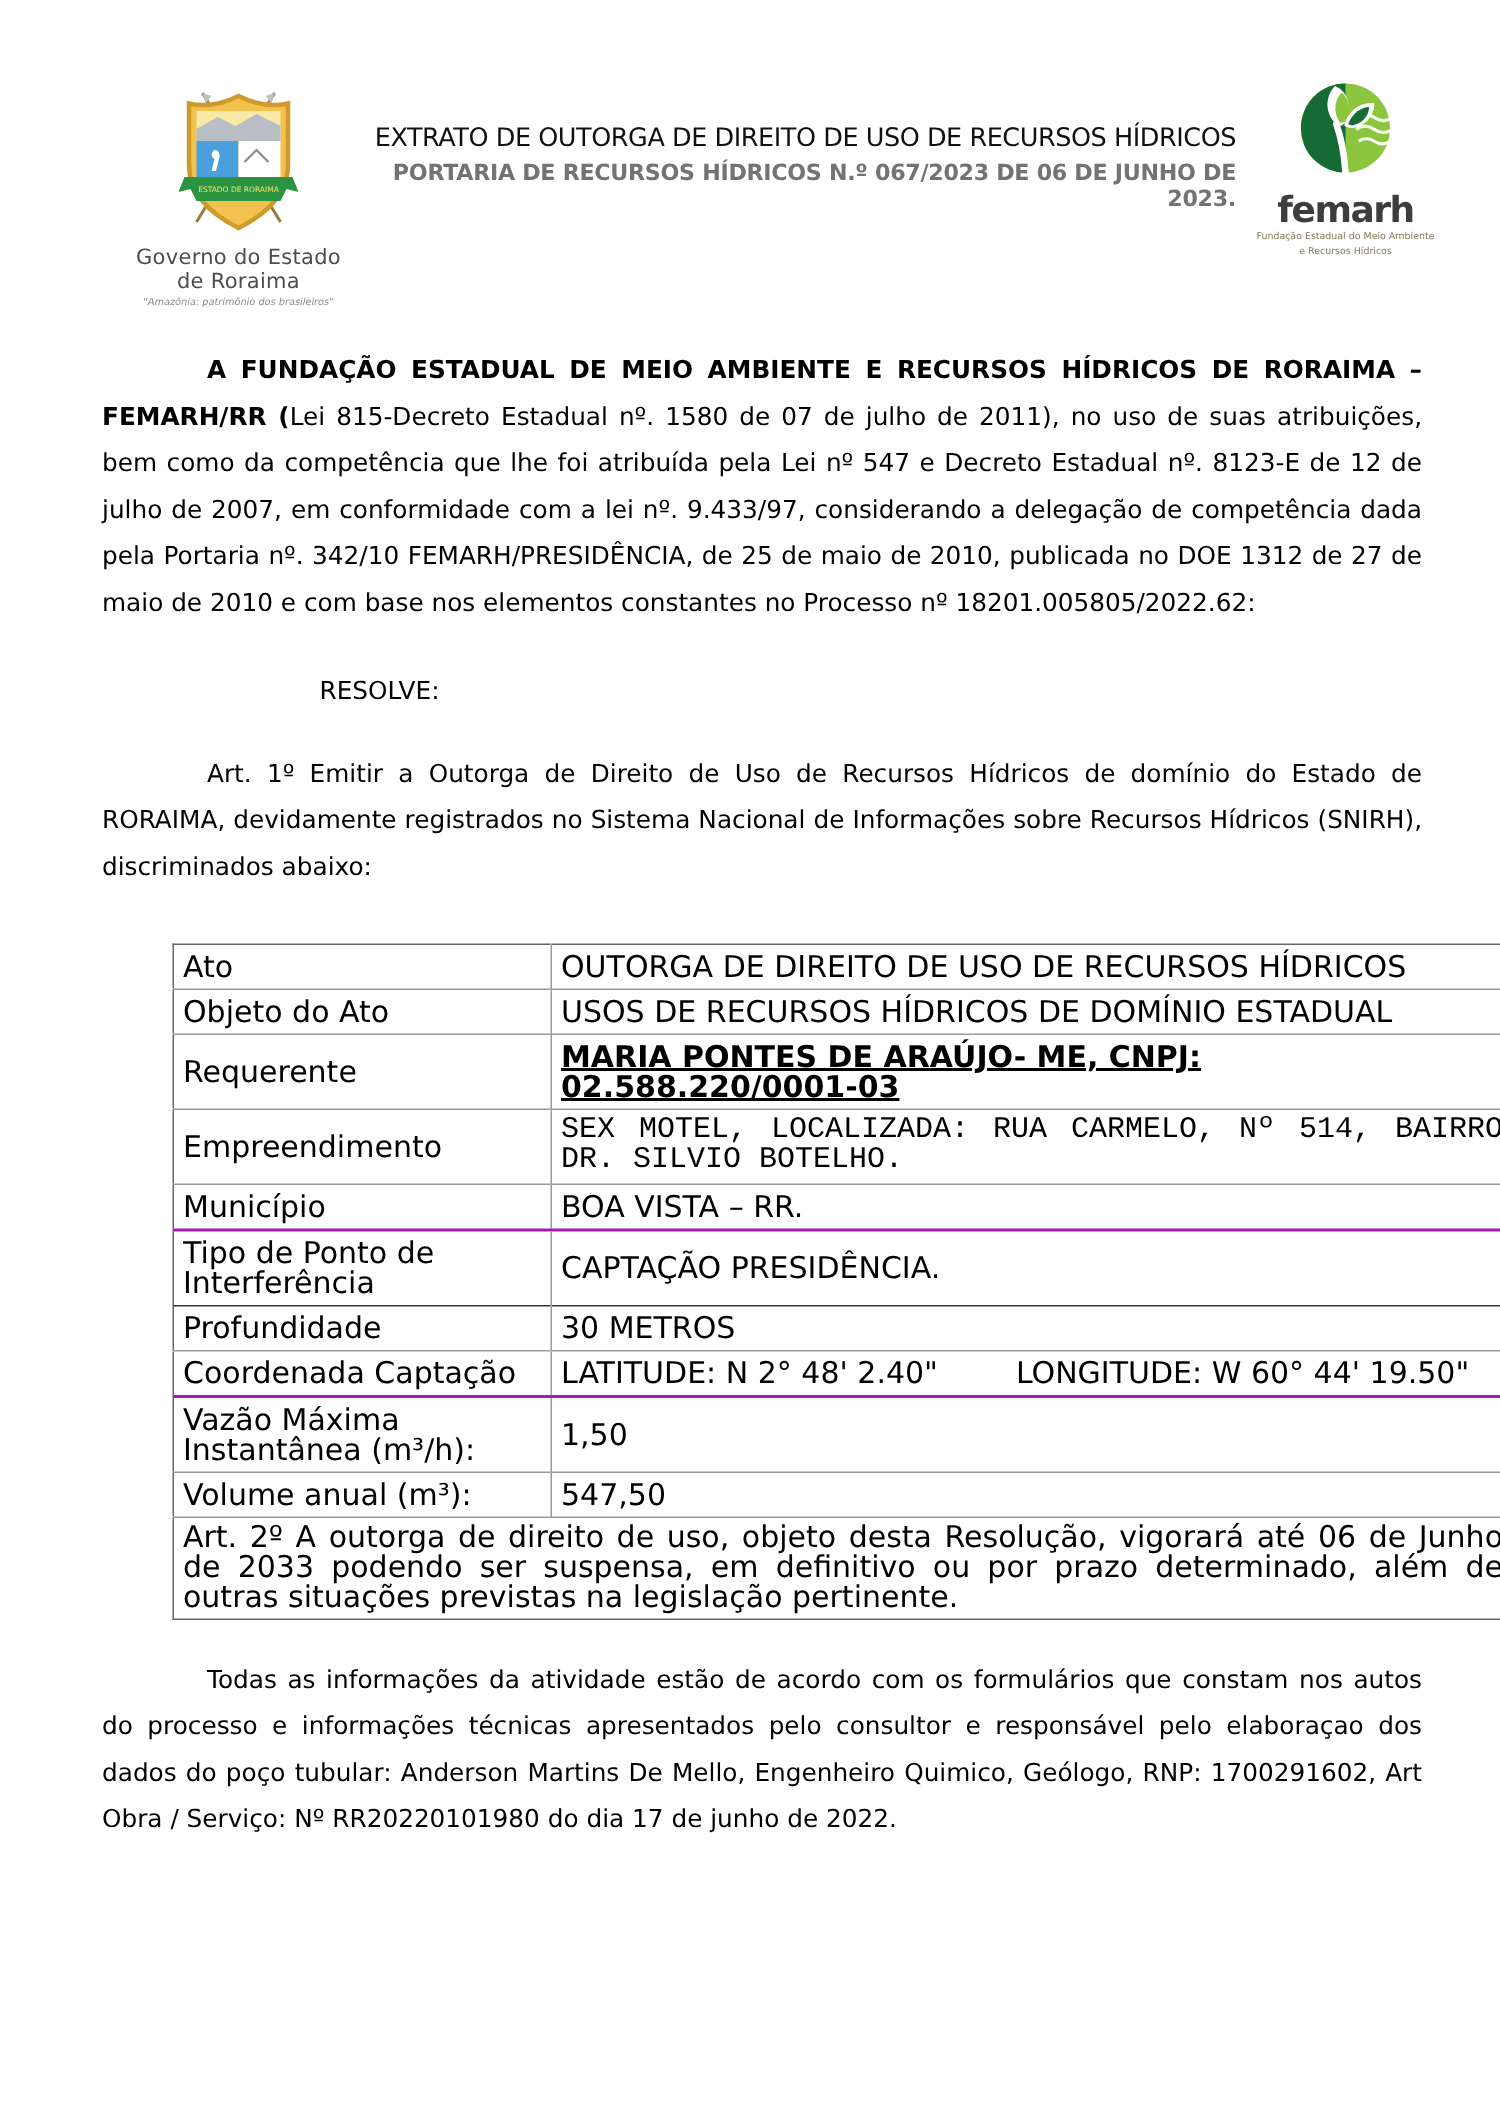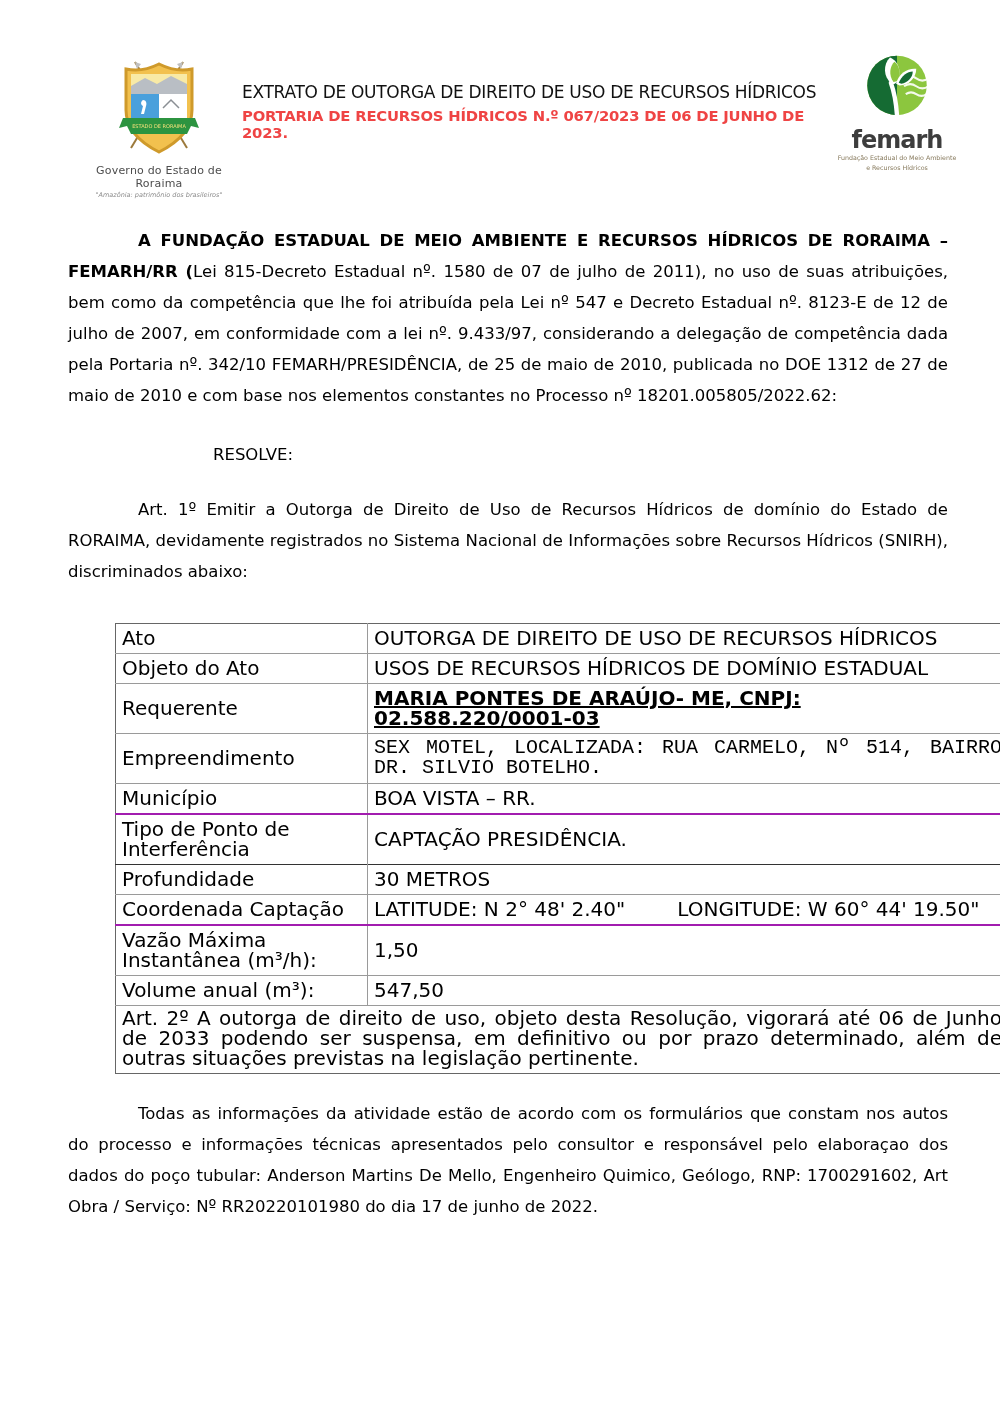--- a/index.html
+++ b/index.html
@@ -7,25 +7,25 @@
   body {
     width:1000px; height:1414px;
     font-family:"DejaVu Sans","Liberation Sans",sans-serif;
     color:#000; overflow:hidden; position:relative;
   }
   .page { width:1000px; height:1414px; background:#fff; }
 
   
   .header { display:flex; align-items:flex-start; padding:56px 38px 0 84px; }
   .gov-logo-block { width:150px; flex:0 0 150px; text-align:center; }
-  .gov-caption { font-size:11px; color:#4d4d4d; margin-top:2px; letter-spacing:0.2px; }
+  .gov-caption { font-size:14px; color:#4d4d4d; margin-top:2px; letter-spacing:0.2px; }
   .gov-tagline { font-size:6.5px; color:#8a8a8a; font-style:italic; margin-top:1px; }
-  .title-block { flex:1; text-align:left; margin-top:26px; padding:0 8px; }
+  .title-block { flex:1; text-align:right; margin-top:26px; padding:0 8px; }
   .title-line1 { font-size:17px; letter-spacing:-0.3px; color:#111; }
-  .title-line2 { font-size:14.8px; font-weight:bold; letter-spacing:-0.2px; margin-top:5px; color:#ef4444; }
+  .title-line2 { font-size:14.8px; font-weight:bold; letter-spacing:-0.2px; margin-top:5px; color:#737373; }
   .femarh-logo-block { width:130px; flex:0 0 130px; text-align:center; margin-top:-4px; }
   .femarh-wordmark { font-size:24px; font-weight:600; color:#3d3d3d; line-height:1; letter-spacing:-1px; margin-top:0px; }
   .femarh-caption { font-size:6.3px; color:#86795c; line-height:1.25; margin-top:2px; }
 
   
   .content { padding:0 52px 0 68px; font-size:16.5px; line-height:31px; }
   .p-main { margin-top:26px; text-align:justify; text-indent:70px; }
   .p-main .lead-bold { font-weight:bold; }
   .resolve { margin:28px 0 0 145px; }
   .p-art1 { margin-top:24px; text-align:justify; text-indent:70px; }

